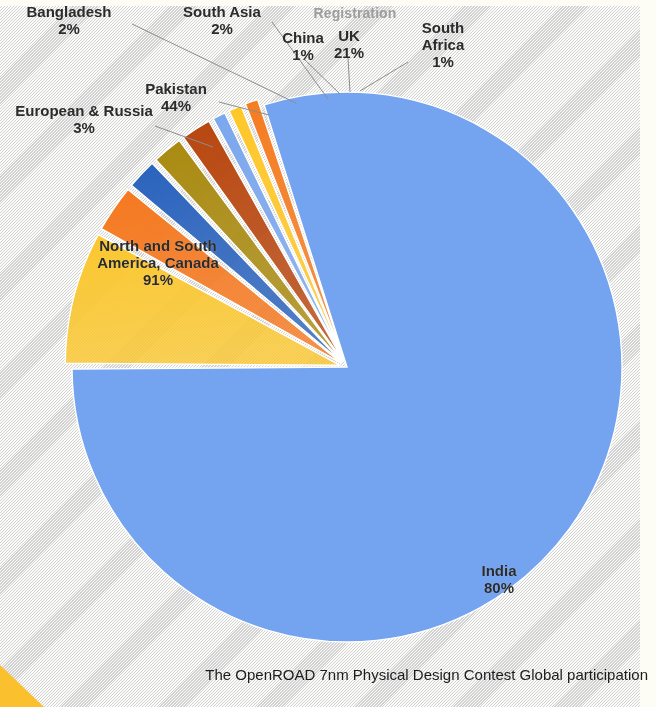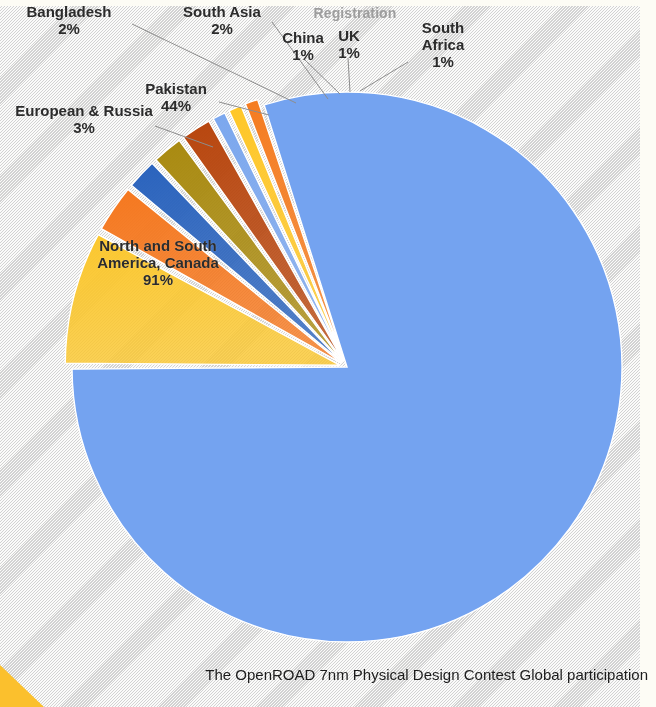--- a/index.html
+++ b/index.html
@@ -164,27 +164,29 @@
 
   <div class="chart-title">Registration</div>
 
   <div class="slice-label lbl-bangladesh">Bangladesh
 2%</div>
   <div class="slice-label lbl-southasia">South Asia
 2%</div>
   <div class="slice-label lbl-china">China
 1%</div>
   <div class="slice-label lbl-uk">UK
-1%</div>
+21%</div>
   <div class="slice-label lbl-southafrica">South
 Africa
 1%</div>
   <div class="slice-label lbl-pakistan">Pakistan
 44%</div>
   <div class="slice-label lbl-eurussia">European &amp; Russia
 3%</div>
   <div class="slice-label lbl-americas">North and South
 America, Canada
 91%</div>
+  <div class="slice-label lbl-india">India
+80%</div>
 
   <div class="caption">The OpenROAD 7nm Physical Design Contest Global participation</div>
 
 </div>
 
 </body></html>

